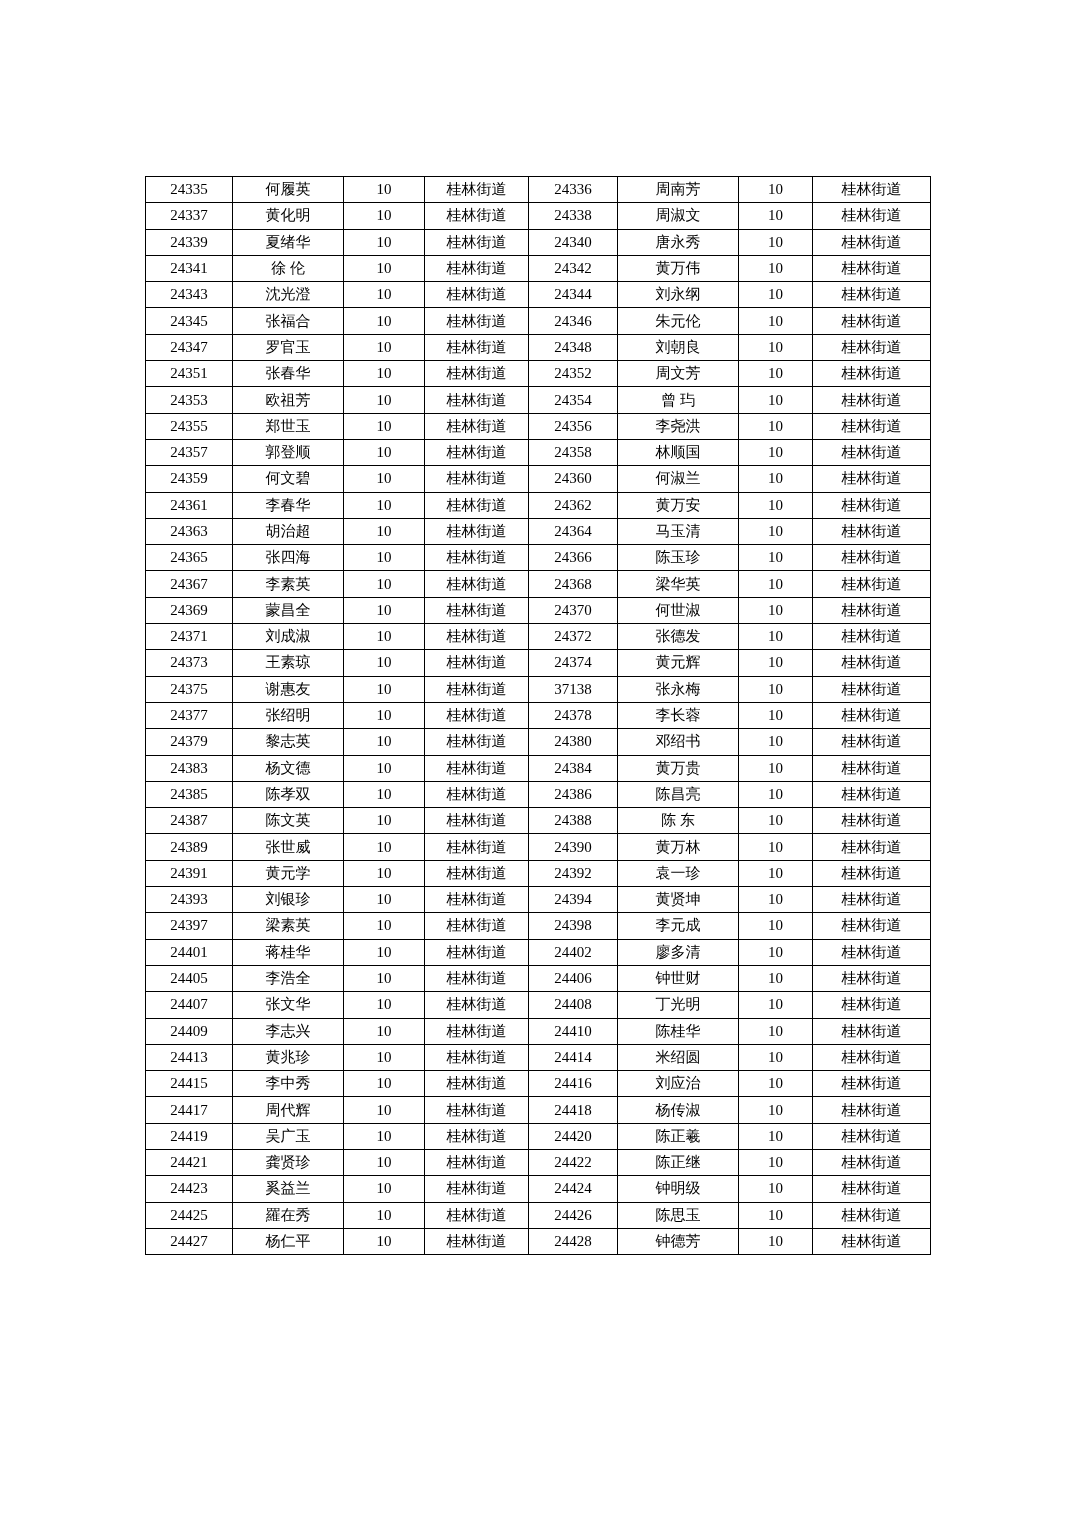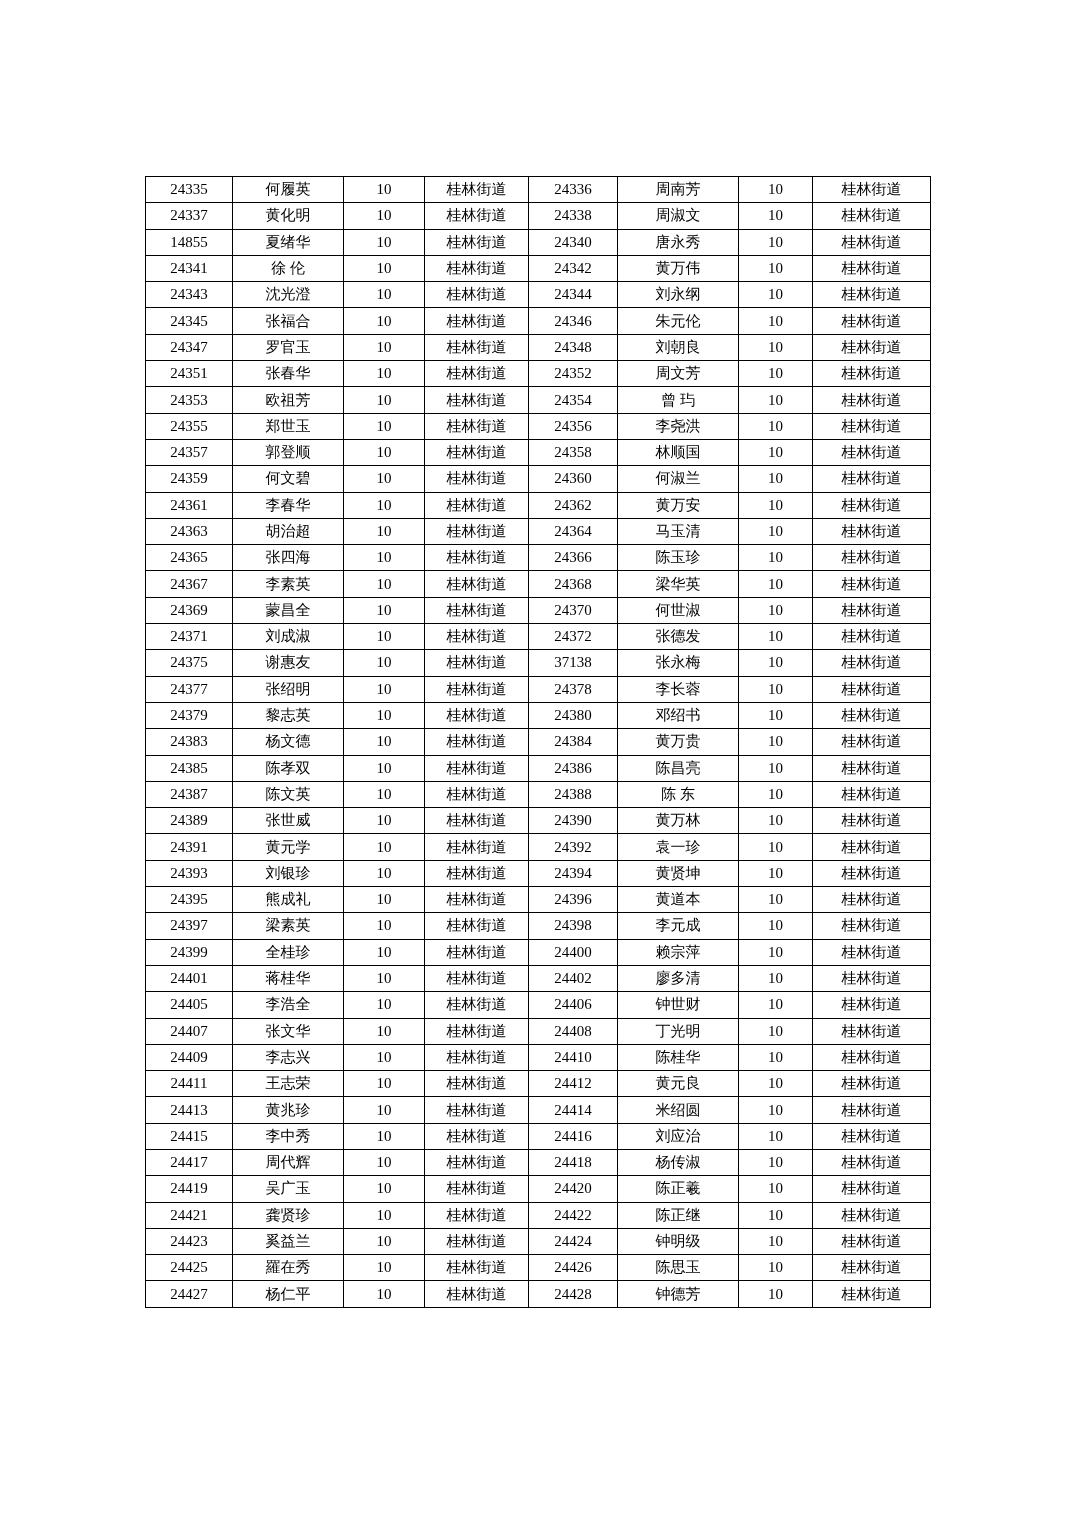--- a/index.html
+++ b/index.html
@@ -74,21 +74,21 @@
           <td>24337</td>
           <td>黄化明</td>
           <td>10</td>
           <td>桂林街道</td>
           <td>24338</td>
           <td>周淑文</td>
           <td>10</td>
           <td>桂林街道</td>
         </tr>
         <tr>
-          <td>14855</td>
+          <td>24339</td>
           <td>夏绪华</td>
           <td>10</td>
           <td>桂林街道</td>
           <td>24340</td>
           <td>唐永秀</td>
           <td>10</td>
           <td>桂林街道</td>
         </tr>
         <tr>
           <td>24341</td>
@@ -234,20 +234,30 @@
           <td>24371</td>
           <td>刘成淑</td>
           <td>10</td>
           <td>桂林街道</td>
           <td>24372</td>
           <td>张德发</td>
           <td>10</td>
           <td>桂林街道</td>
         </tr>
         <tr>
+          <td>24373</td>
+          <td>王素琼</td>
+          <td>10</td>
+          <td>桂林街道</td>
+          <td>24374</td>
+          <td>黄元辉</td>
+          <td>10</td>
+          <td>桂林街道</td>
+        </tr>
+        <tr>
           <td>24375</td>
           <td>谢惠友</td>
           <td>10</td>
           <td>桂林街道</td>
           <td>37138</td>
           <td>张永梅</td>
           <td>10</td>
           <td>桂林街道</td>
         </tr>
         <tr>
@@ -324,50 +334,30 @@
           <td>24393</td>
           <td>刘银珍</td>
           <td>10</td>
           <td>桂林街道</td>
           <td>24394</td>
           <td>黄贤坤</td>
           <td>10</td>
           <td>桂林街道</td>
         </tr>
         <tr>
-          <td>24395</td>
-          <td>熊成礼</td>
-          <td>10</td>
-          <td>桂林街道</td>
-          <td>24396</td>
-          <td>黄道本</td>
-          <td>10</td>
-          <td>桂林街道</td>
-        </tr>
-        <tr>
           <td>24397</td>
           <td>梁素英</td>
           <td>10</td>
           <td>桂林街道</td>
           <td>24398</td>
           <td>李元成</td>
           <td>10</td>
           <td>桂林街道</td>
         </tr>
         <tr>
-          <td>24399</td>
-          <td>全桂珍</td>
-          <td>10</td>
-          <td>桂林街道</td>
-          <td>24400</td>
-          <td>赖宗萍</td>
-          <td>10</td>
-          <td>桂林街道</td>
-        </tr>
-        <tr>
           <td>24401</td>
           <td>蒋桂华</td>
           <td>10</td>
           <td>桂林街道</td>
           <td>24402</td>
           <td>廖多清</td>
           <td>10</td>
           <td>桂林街道</td>
         </tr>
         <tr>
@@ -390,30 +380,20 @@
           <td>10</td>
           <td>桂林街道</td>
         </tr>
         <tr>
           <td>24409</td>
           <td>李志兴</td>
           <td>10</td>
           <td>桂林街道</td>
           <td>24410</td>
           <td>陈桂华</td>
-          <td>10</td>
-          <td>桂林街道</td>
-        </tr>
-        <tr>
-          <td>24411</td>
-          <td>王志荣</td>
-          <td>10</td>
-          <td>桂林街道</td>
-          <td>24412</td>
-          <td>黄元良</td>
           <td>10</td>
           <td>桂林街道</td>
         </tr>
         <tr>
           <td>24413</td>
           <td>黄兆珍</td>
           <td>10</td>
           <td>桂林街道</td>
           <td>24414</td>
           <td>米绍圆</td>

